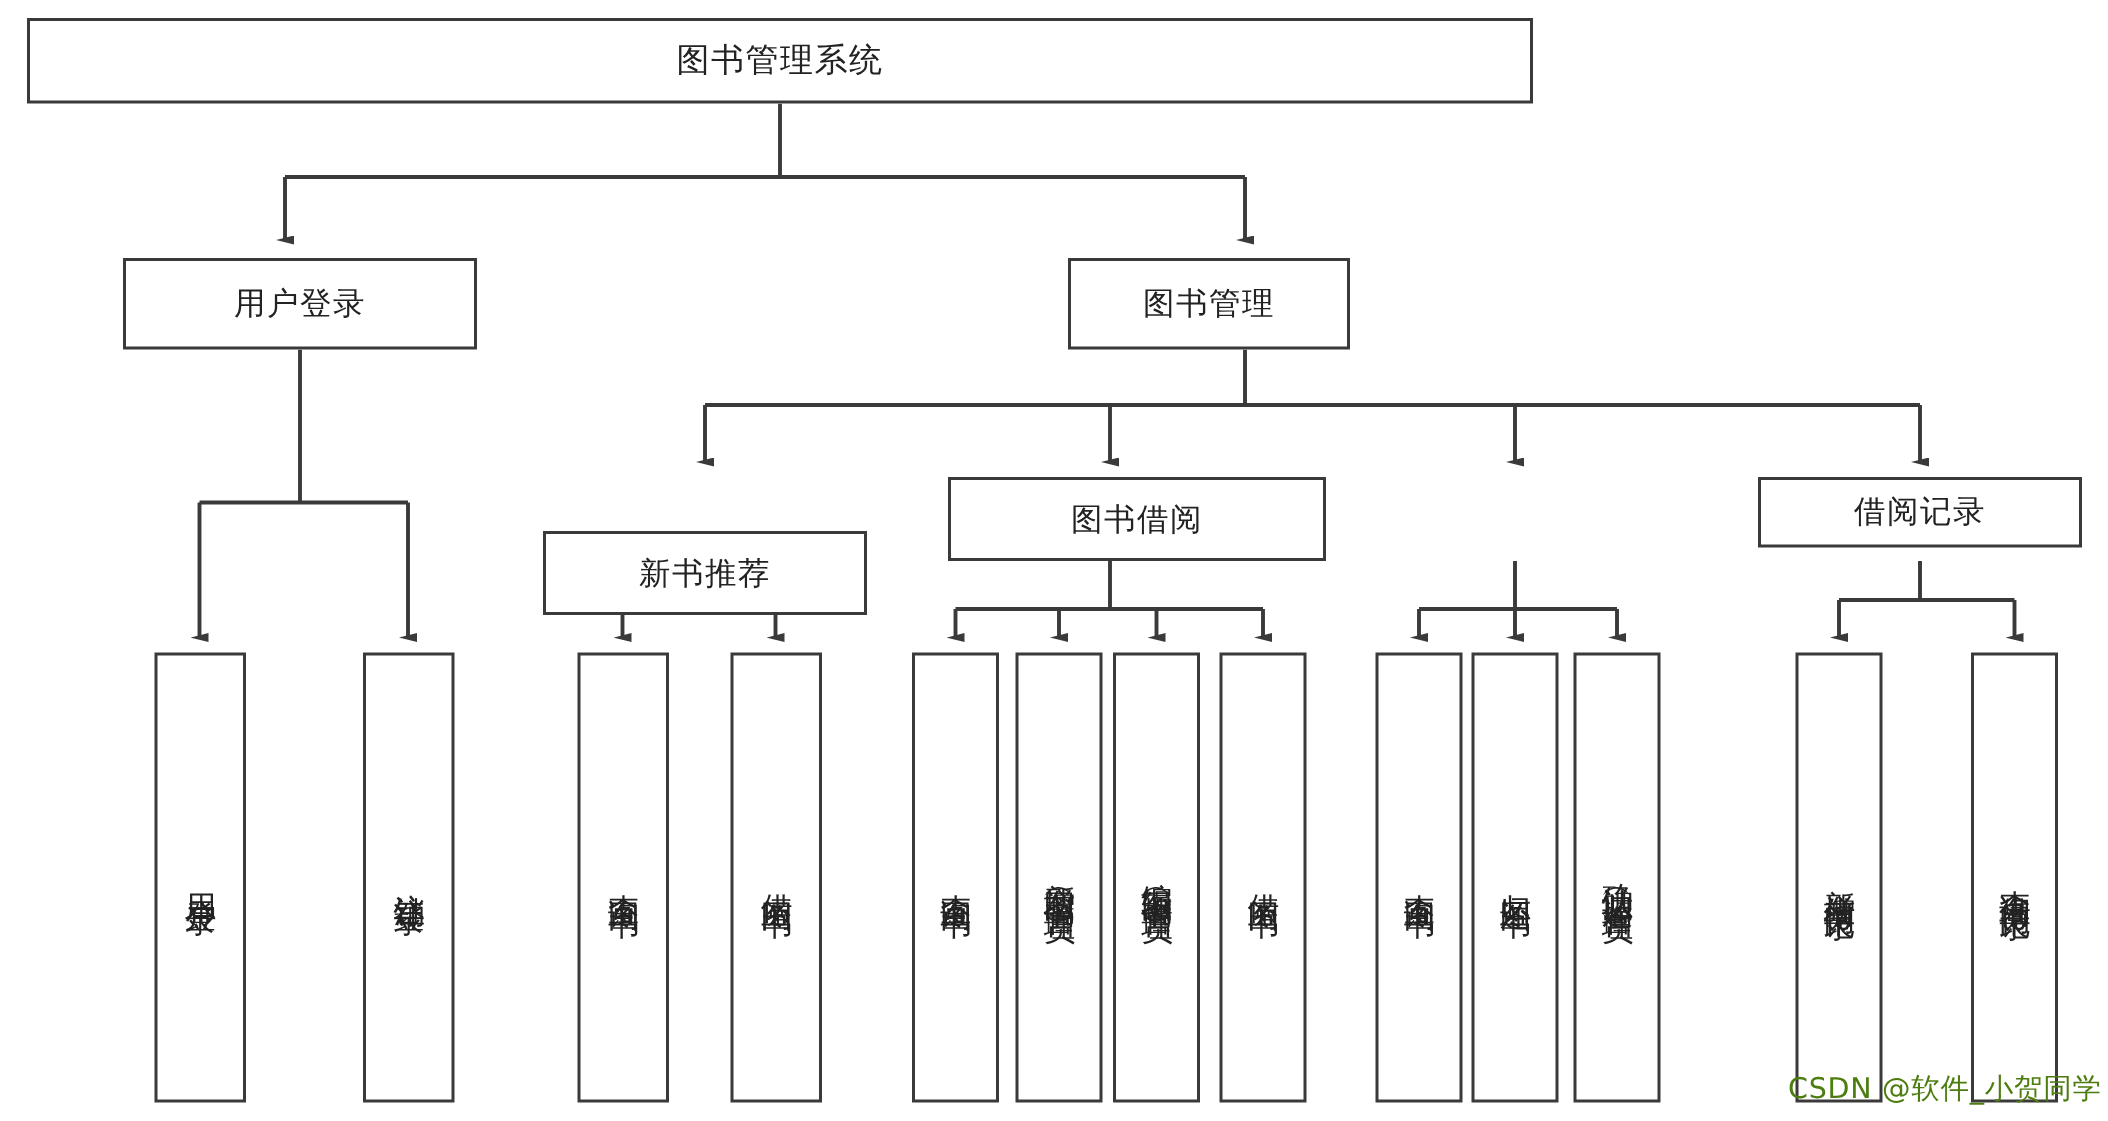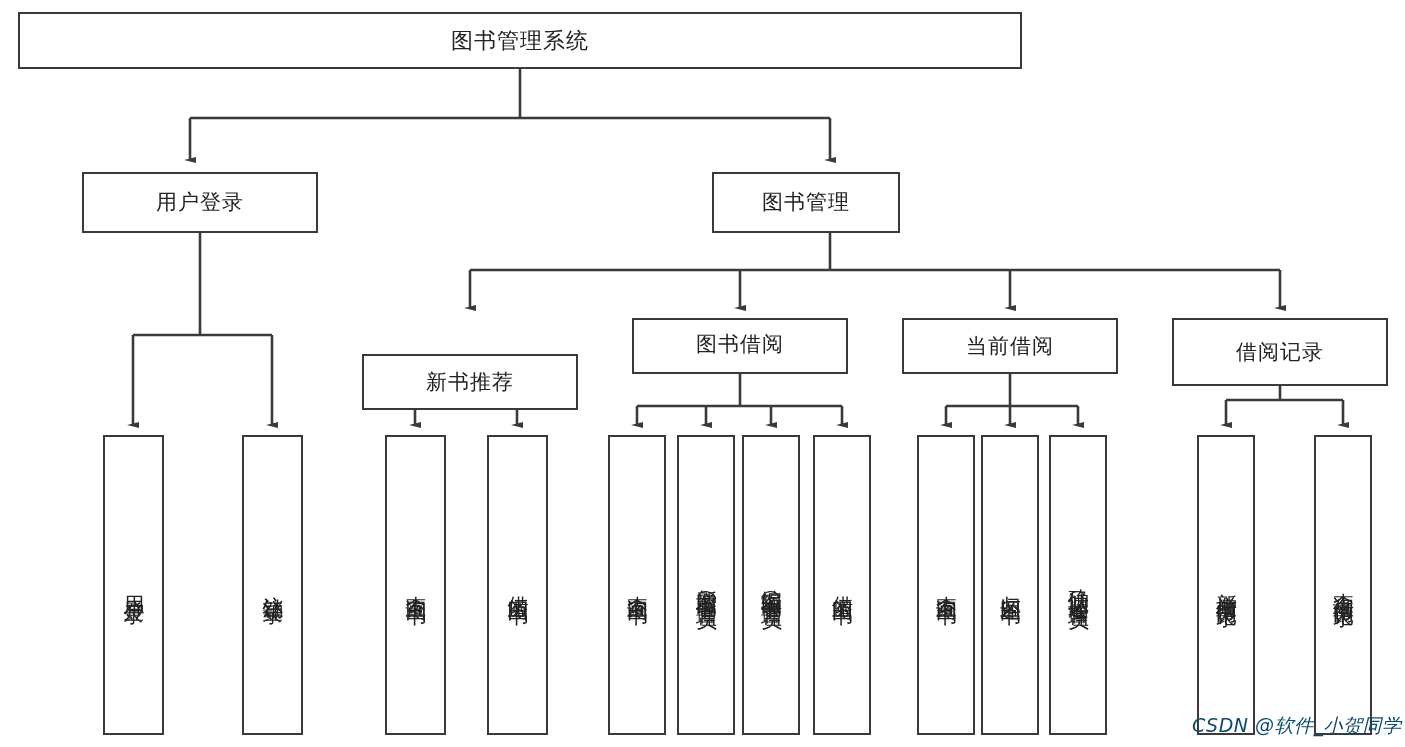--- a/index.html
+++ b/index.html
@@ -50,26 +50,25 @@
     writing-mode: vertical-rl;
     text-orientation: upright;
     white-space: nowrap;
     letter-spacing: 3px;
   }
   .node.title {
     font-size: 22px;
   }
   .watermark {
     position: absolute;
-    color: #0c4a6e;
+    color: #4d7c0f;
     font-size: 19px;
     white-space: nowrap;
     letter-spacing: 0.5px;
     pointer-events: none;
-    font-style: italic;
   }
 </style>
 </head>
 <body>
 
 <div id="canvas">
 
   <svg class="wires" viewBox="0 0 1405 747">
     <defs>
       <marker id="arrow" markerWidth="10" markerHeight="12" refX="3" refY="6" orient="auto" markerUnits="userSpaceOnUse">
@@ -129,29 +128,26 @@
   </div>
 
   <div class="node horiz" style="left:712px; top:172px; width:188px; height:61px;">
     <span>图书管理</span>
   </div>
 
   <div class="node horiz" style="left:362px; top:318px; width:216px; height:56px;margin-top:36px;">
     <span>新书推荐</span>
   </div>
 
-  <div class="node horiz" style="left:632px; top:318px; width:216px; height:56px;font-family:Liberation Mono, monospace;">
+  <div class="node horiz" style="left:632px; top:318px; width:252px; height:56px;">
     <span>图书借阅</span>
   </div>
 
-  <div class="node horiz" style="left:902px; top:318px; width:216px; height:56px;">
-    <span>当前借阅</span>
-  </div>
-
-  <div class="node horiz" style="left:1172px; top:318px; width:216px; height:68px;text-align:center;">
+
+  <div class="node horiz" style="left:1172px; top:318px; width:216px; height:47px;text-align:center;">
     <span>借阅记录</span>
   </div>
 
   <div class="node vert" style="left:103px; top:435px; width:61px; height:300px;">
     <span class="vtext">用户登录</span>
   </div>
 
   <div class="node vert" style="left:242px; top:435px; width:61px; height:300px;">
     <span class="vtext">注销登录</span>
   </div>

